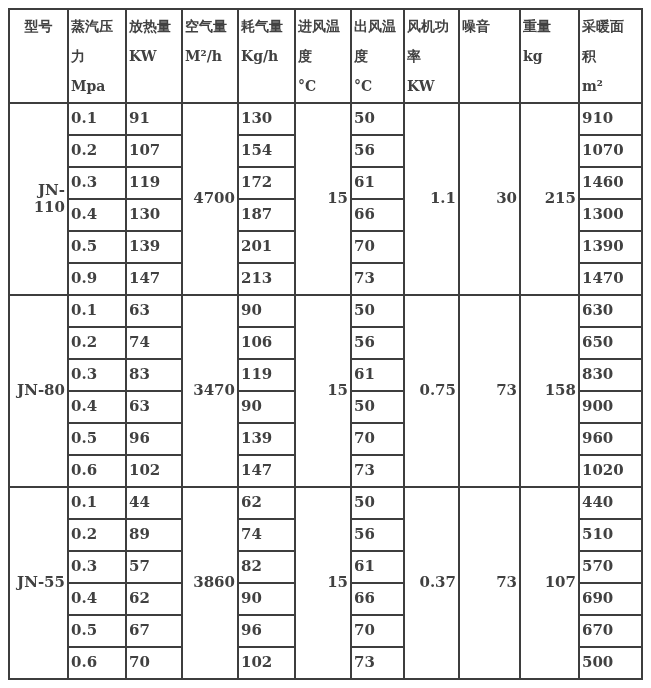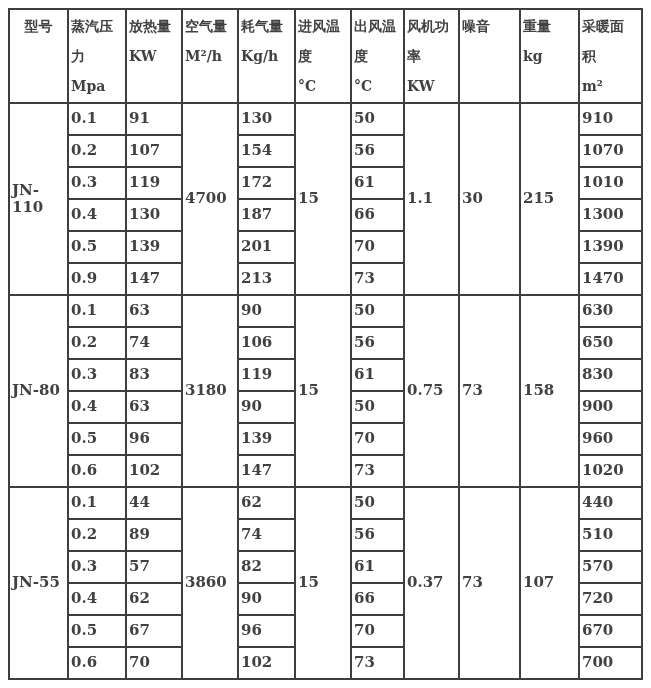--- a/index.html
+++ b/index.html
@@ -35,21 +35,21 @@
     font-size: 14px;
   }
   th.center { text-align: center; }
   tr.body-row { height: 32px; }
   td {
     vertical-align: middle;
     text-align: left;
     line-height: 1.15;
   }
   td.c {
-    text-align: left;
+    text-align: right;
     white-space: pre-line;
   }
 </style>
 </head>
 <body>
 
 <table>
   <colgroup>
     <col style="width:59px">
       <col style="width:58px">
@@ -112,21 +112,21 @@
         <td>107</td>
         <td>154</td>
         <td>56</td>
         <td>1070</td>
       </tr>
       <tr class="body-row">
         <td>0.3</td>
         <td>119</td>
         <td>172</td>
         <td>61</td>
-        <td>1010</td>
+        <td>1460</td>
       </tr>
       <tr class="body-row">
         <td>0.4</td>
         <td>130</td>
         <td>187</td>
         <td>66</td>
         <td>1300</td>
       </tr>
       <tr class="body-row">
         <td>0.5</td>
@@ -139,21 +139,21 @@
         <td>0.9</td>
         <td>147</td>
         <td>213</td>
         <td>73</td>
         <td>1470</td>
       </tr>
       <tr class="body-row">
         <td rowspan="6" class="c">JN-80</td>
         <td>0.1</td>
         <td>63</td>
-        <td rowspan="6" class="c">3180</td>
+        <td rowspan="6" class="c">3470</td>
         <td>90</td>
         <td rowspan="6" class="c">15</td>
         <td>50</td>
         <td rowspan="6" class="c">0.75</td>
         <td rowspan="6" class="c">73</td>
         <td rowspan="6" class="c">158</td>
         <td>630</td>
       </tr>
       <tr class="body-row">
         <td>0.2</td>
@@ -215,30 +215,30 @@
         <td>57</td>
         <td>82</td>
         <td>61</td>
         <td>570</td>
       </tr>
       <tr class="body-row">
         <td>0.4</td>
         <td>62</td>
         <td>90</td>
         <td>66</td>
-        <td>720</td>
+        <td>690</td>
       </tr>
       <tr class="body-row">
         <td>0.5</td>
         <td>67</td>
         <td>96</td>
         <td>70</td>
         <td>670</td>
       </tr>
       <tr class="body-row">
         <td>0.6</td>
         <td>70</td>
         <td>102</td>
         <td>73</td>
-        <td>700</td>
+        <td>500</td>
       </tr>
     </tbody>
 </table>
 
 </body></html>

